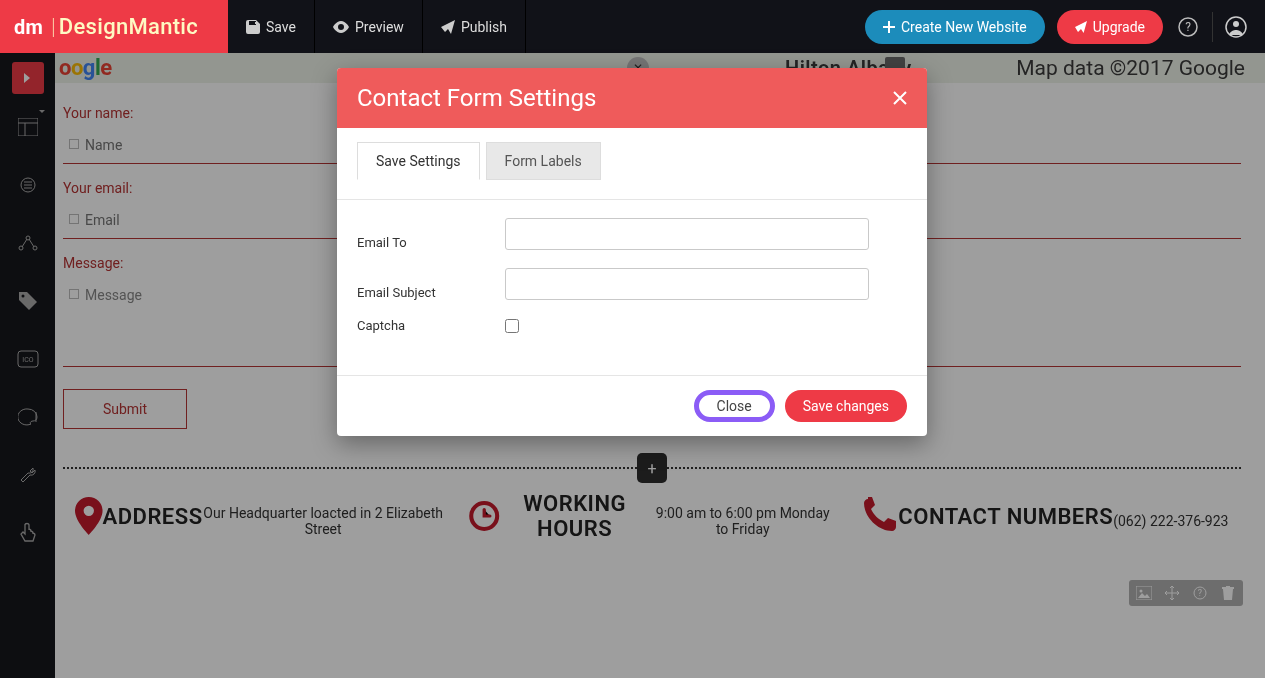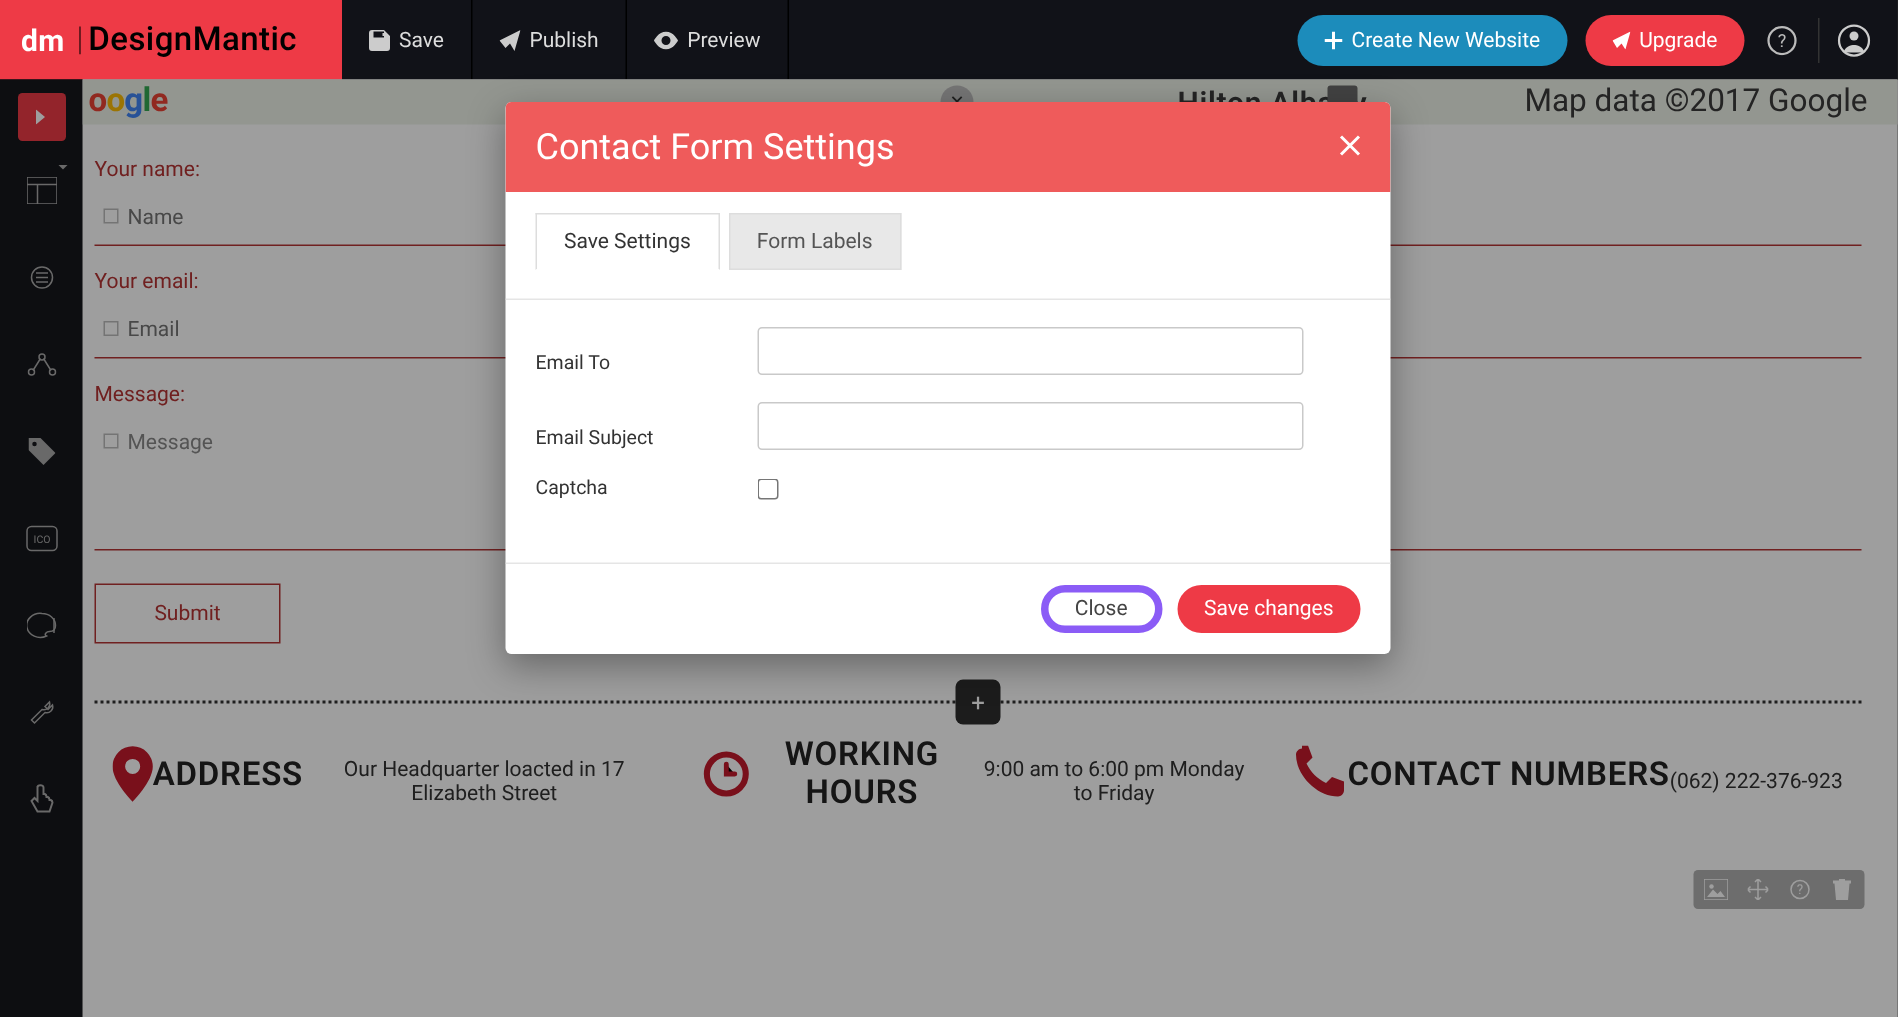--- a/index.html
+++ b/index.html
@@ -1,20 +1,20 @@
 <!DOCTYPE html>
 <html><head>
 <meta charset="utf-8">
 <style>
 * { margin:0; padding:0; box-sizing:border-box; font-family:-apple-system,BlinkMacSystemFont,"Segoe UI",Roboto,Helvetica,Arial,sans-serif; }
 html,body { width:1265px; height:678px; overflow:hidden; background:#000; }
 
 
 .topbar { position:absolute; top:0; left:0; right:0; height:53px; background:#111218; display:flex; align-items:center; }
-.brand { width:228px; height:53px; background:#ee3a46; display:flex; align-items:center; padding:0 14px; color:#000000; font-size:22px; font-weight:400; letter-spacing:.3px; }
+.brand { width:228px; height:53px; background:#ee3a46; display:flex; align-items:center; padding:0 14px; color:#fef9c3; font-size:22px; font-weight:400; letter-spacing:.3px; }
 .brand svg { margin-right:4px; }
 .brand-sep { font-weight:200; margin:0 3px; opacity:.95; }
 .brand-main { font-weight:500; }
 .topbtn { height:53px; padding:0 18px; display:flex; align-items:center; color:#ddd; font-size:14px; gap:6px; border-right:1px solid #000; cursor:pointer; }
 .topbar-spacer { flex:1; }
 .pill { height:34px; border-radius:17px; display:flex; align-items:center; padding:0 18px; margin:0 6px; color:#fff; font-size:14px; gap:6px; cursor:pointer; }
 .pill.info { background:#1c8cbb; }
 .pill.red  { background:#ee3a46; }
 .topicon { width:30px; height:30px; display:flex; align-items:center; justify-content:center; color:#ccc; margin:0 4px; cursor:pointer; }
 .topicon.first { border-right:1px solid #333; padding-right:10px; margin-right:4px; width:40px; }
@@ -92,30 +92,30 @@
     <span class="brand-sep">|</span>
     <span class="brand-main">DesignMantic</span>
   </div>
   <div class="topbtn">
     <svg width="14" height="14" viewBox="0 0 14 14">
         <path fill="#ccc" d="M2 0h8l4 4v8a2 2 0 0 1-2 2H2a2 2 0 0 1-2-2V2a2 2 0 0 1 2-2zm1 1v4h7V1H3zm6 1h1v2H9V2z"></path>
       </svg>
     <span>Save</span>
   </div>
   <div class="topbtn">
+    <svg width="16" height="12" viewBox="0 0 16 12">
+        <path fill="#ccc" d="M8 0C3 0 0 6 0 6s3 6 8 6 8-6 8-6-3-6-8-6zm0 9a3 3 0 1 1 0-6 3 3 0 0 1 0 6z"></path>
+      </svg>
+    <span>Preview</span>
+  </div>
+  <div class="topbtn">
     <svg width="14" height="14" viewBox="0 0 14 14">
         <path fill="#ccc" d="M0 7l14-7-4 14-3-5-3 3z"></path>
       </svg>
     <span>Publish</span>
-  </div>
-  <div class="topbtn">
-    <svg width="16" height="12" viewBox="0 0 16 12">
-        <path fill="#ccc" d="M8 0C3 0 0 6 0 6s3 6 8 6 8-6 8-6-3-6-8-6zm0 9a3 3 0 1 1 0-6 3 3 0 0 1 0 6z"></path>
-      </svg>
-    <span>Preview</span>
   </div>
   <div class="topbar-spacer"></div>
   <div class="pill info">
     <svg width="12" height="12" viewBox="0 0 12 12">
         <path fill="#fff" d="M5 0h2v5h5v2H7v5H5V7H0V5h5z"></path>
       </svg>
     <span>Create New Website</span>
   </div>
   <div class="pill red">
     <svg width="12" height="12" viewBox="0 0 12 12">
@@ -228,21 +228,21 @@
     <div class="sep">
       <div class="plus">+</div>
     </div>
 
     <div class="cols">
       <div class="col">
         <svg class="cicon" width="32" height="44" viewBox="0 0 32 44">
             <path fill="#c31a2c" d="M16 0a16 16 0 0 0-16 16c0 12 16 28 16 28s16-16 16-28A16 16 0 0 0 16 0zm0 22a6 6 0 1 1 0-12 6 6 0 0 1 0 12z"></path>
           </svg>
         <h3>ADDRESS</h3>
-        <p>Our Headquarter loacted in 17 Elizabeth Street</p>
+        <p>Our Headquarter loacted in 2 Elizabeth Street</p>
       </div>
       <div class="col">
         <svg class="cicon" width="40" height="40" viewBox="0 0 40 40">
             <circle cx="20" cy="20" r="16" fill="none" stroke="#c31a2c" stroke-width="5"></circle>
             <path stroke="#c31a2c" stroke-width="4" stroke-linecap="round" d="M20 12v8h7"></path>
           </svg>
         <h3>WORKING HOURS</h3>
         <p>9:00 am to 6:00 pm Monday to Friday</p>
       </div>
       <div class="col">

